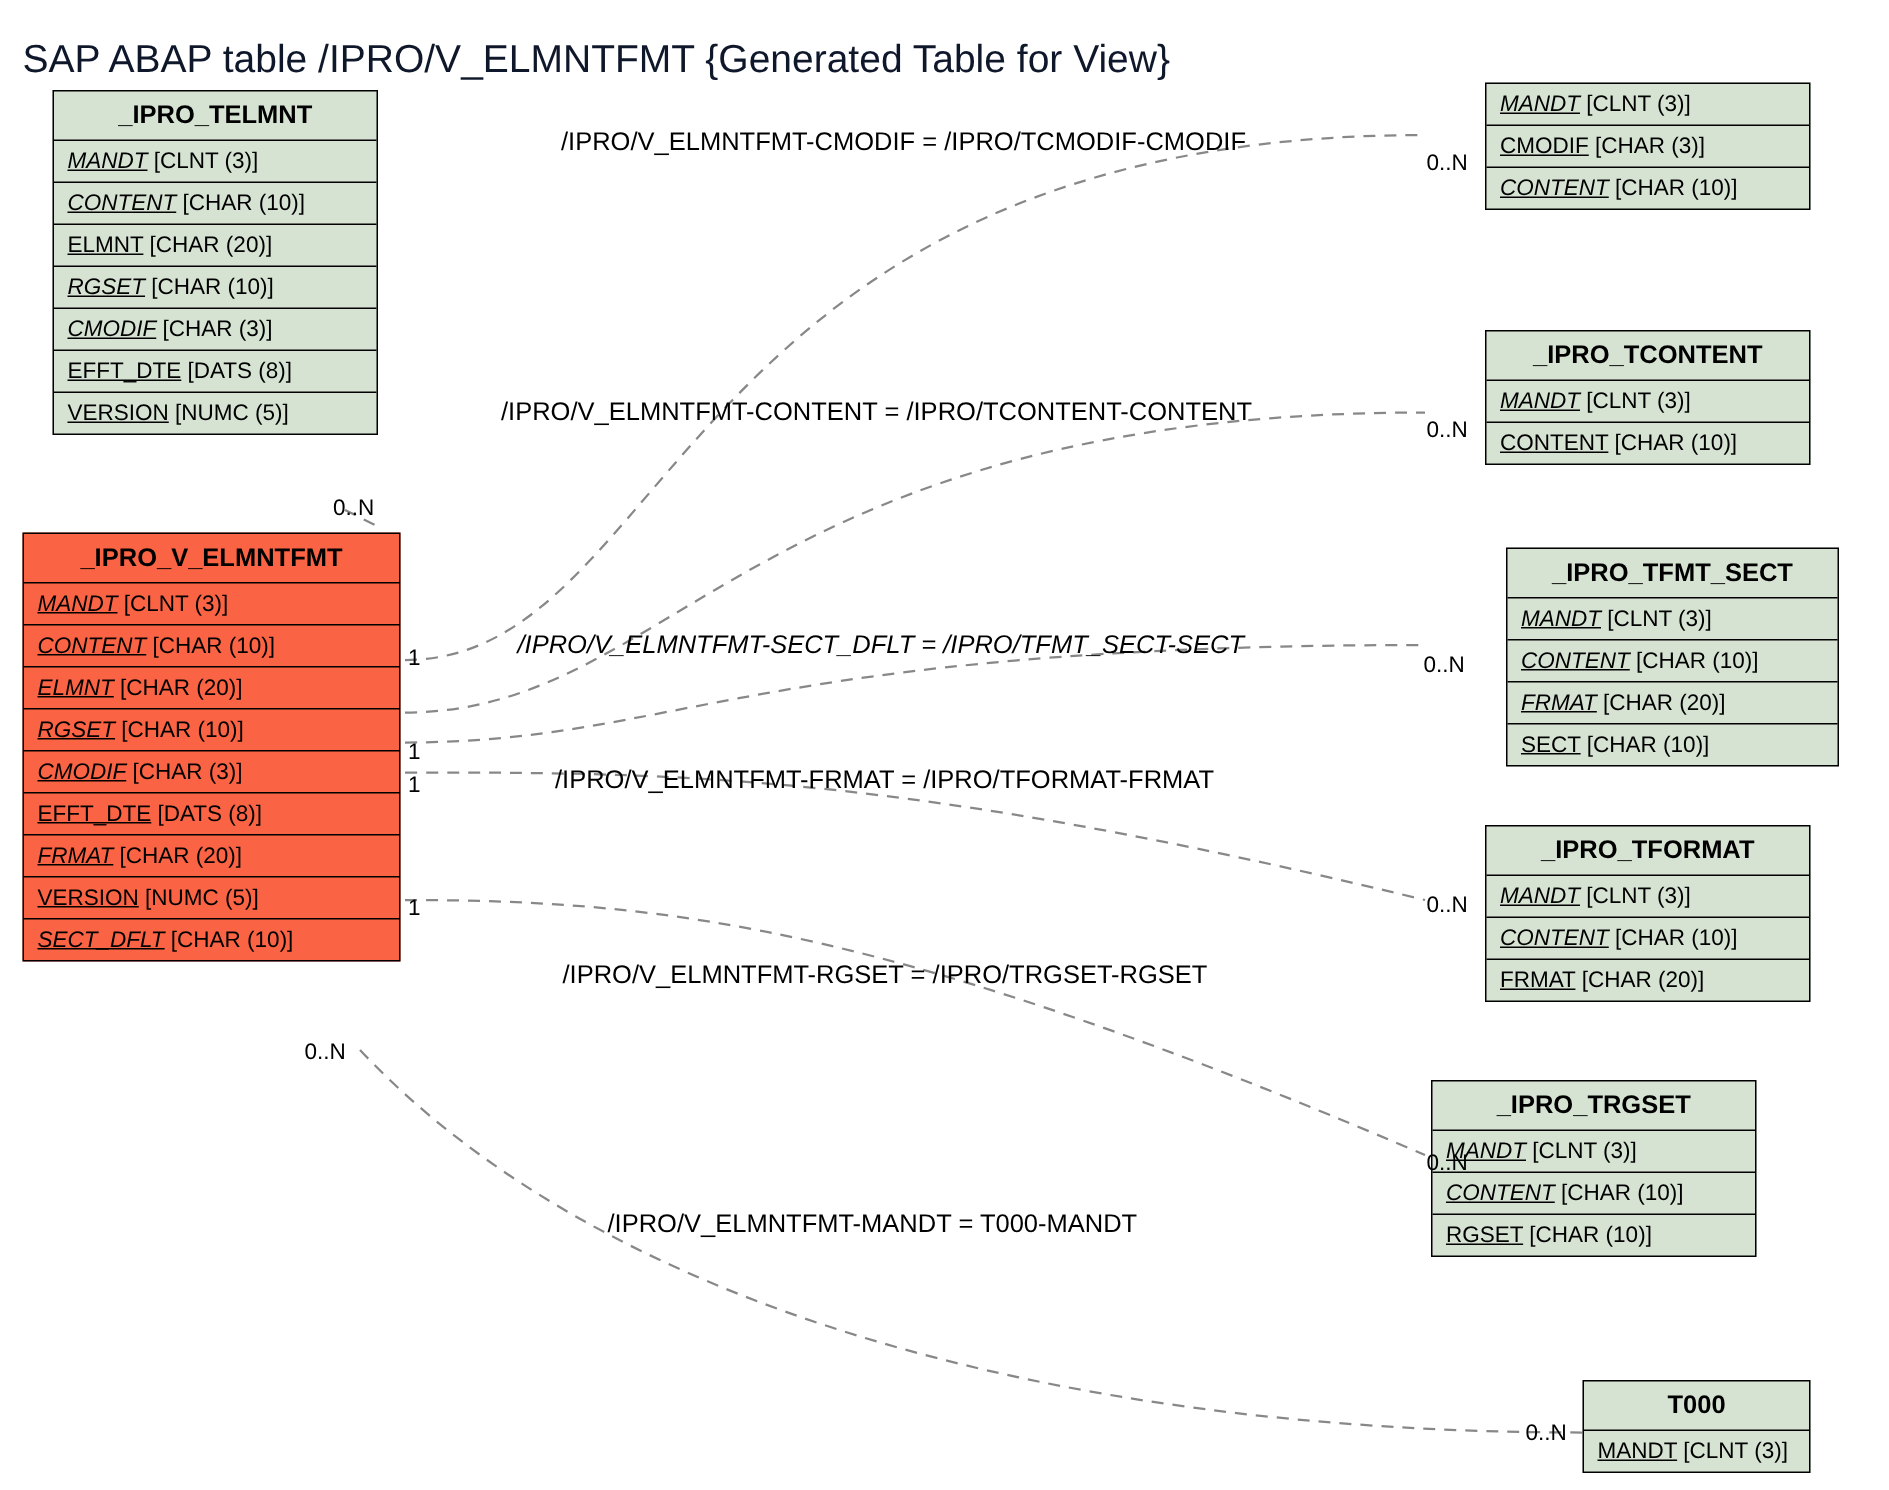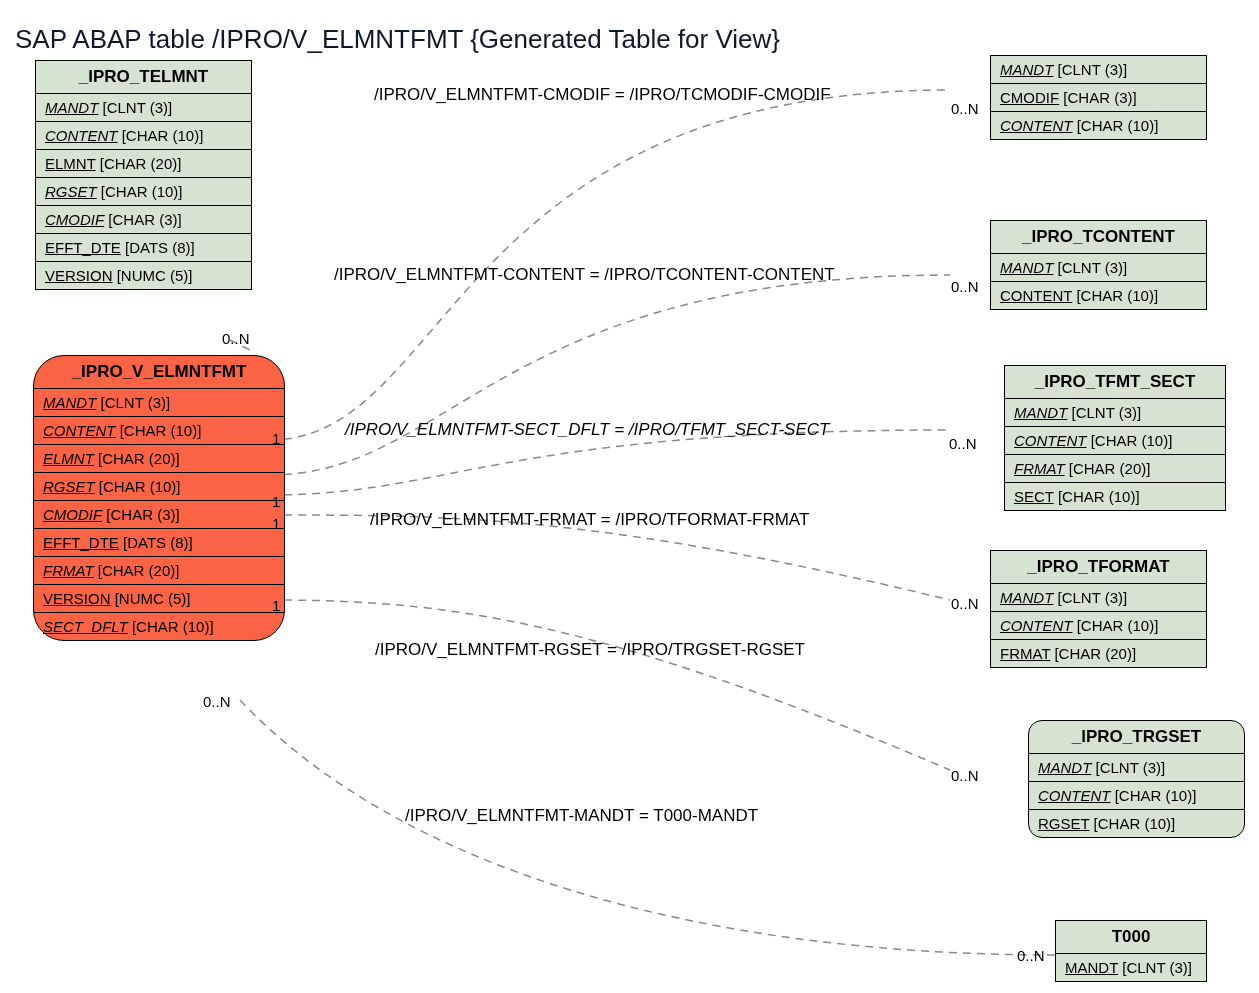--- a/index.html
+++ b/index.html
@@ -100,21 +100,21 @@
       <div class="entity-row"><span class="fname italic">MANDT</span><span> [CLNT (3)]</span></div>
       <div class="entity-row"><span class="fname italic">CONTENT</span><span> [CHAR (10)]</span></div>
       <div class="entity-row"><span class="fname">ELMNT</span><span> [CHAR (20)]</span></div>
       <div class="entity-row"><span class="fname italic">RGSET</span><span> [CHAR (10)]</span></div>
       <div class="entity-row"><span class="fname italic">CMODIF</span><span> [CHAR (3)]</span></div>
       <div class="entity-row"><span class="fname">EFFT_DTE</span><span> [DATS (8)]</span></div>
       <div class="entity-row"><span class="fname">VERSION</span><span> [NUMC (5)]</span></div>
     </div>
 </div>
 
-<div class="entity orange" style="left:33px; top:355px; width:250px;border-radius:31px;">
+<div class="entity orange" style="left:15px; top:355px; width:250px;">
   <div class="entity-header">_IPRO_V_ELMNTFMT</div>
   <div id="rows-velmntfmt">
       <div class="entity-row"><span class="fname italic">MANDT</span><span> [CLNT (3)]</span></div>
       <div class="entity-row"><span class="fname italic">CONTENT</span><span> [CHAR (10)]</span></div>
       <div class="entity-row"><span class="fname italic">ELMNT</span><span> [CHAR (20)]</span></div>
       <div class="entity-row"><span class="fname italic">RGSET</span><span> [CHAR (10)]</span></div>
       <div class="entity-row"><span class="fname italic">CMODIF</span><span> [CHAR (3)]</span></div>
       <div class="entity-row"><span class="fname">EFFT_DTE</span><span> [DATS (8)]</span></div>
       <div class="entity-row"><span class="fname italic">FRMAT</span><span> [CHAR (20)]</span></div>
       <div class="entity-row"><span class="fname">VERSION</span><span> [NUMC (5)]</span></div>
@@ -150,21 +150,21 @@
 
 <div class="entity" style="left:990px; top:550px; width:215px;">
   <div class="entity-header">_IPRO_TFORMAT</div>
   <div id="rows-tformat">
       <div class="entity-row"><span class="fname italic">MANDT</span><span> [CLNT (3)]</span></div>
       <div class="entity-row"><span class="fname italic">CONTENT</span><span> [CHAR (10)]</span></div>
       <div class="entity-row"><span class="fname">FRMAT</span><span> [CHAR (20)]</span></div>
     </div>
 </div>
 
-<div class="entity" style="left:1028px; top:720px; width:215px;border-radius:14px;">
+<div class="entity" style="left:954px; top:720px; width:215px;">
   <div class="entity-header">_IPRO_TRGSET</div>
   <div id="rows-trgset">
       <div class="entity-row"><span class="fname italic">MANDT</span><span> [CLNT (3)]</span></div>
       <div class="entity-row"><span class="fname italic">CONTENT</span><span> [CHAR (10)]</span></div>
       <div class="entity-row"><span class="fname">RGSET</span><span> [CHAR (10)]</span></div>
     </div>
 </div>
 
 <div class="entity" style="left:1055px; top:920px; width:150px;">
   <div class="entity-header">T000</div>

